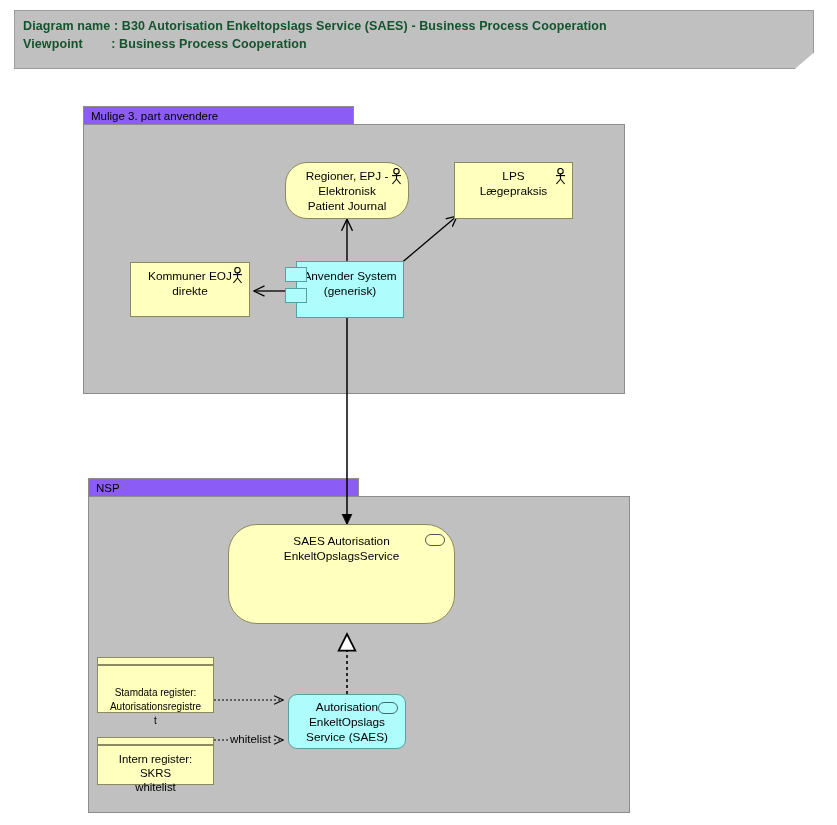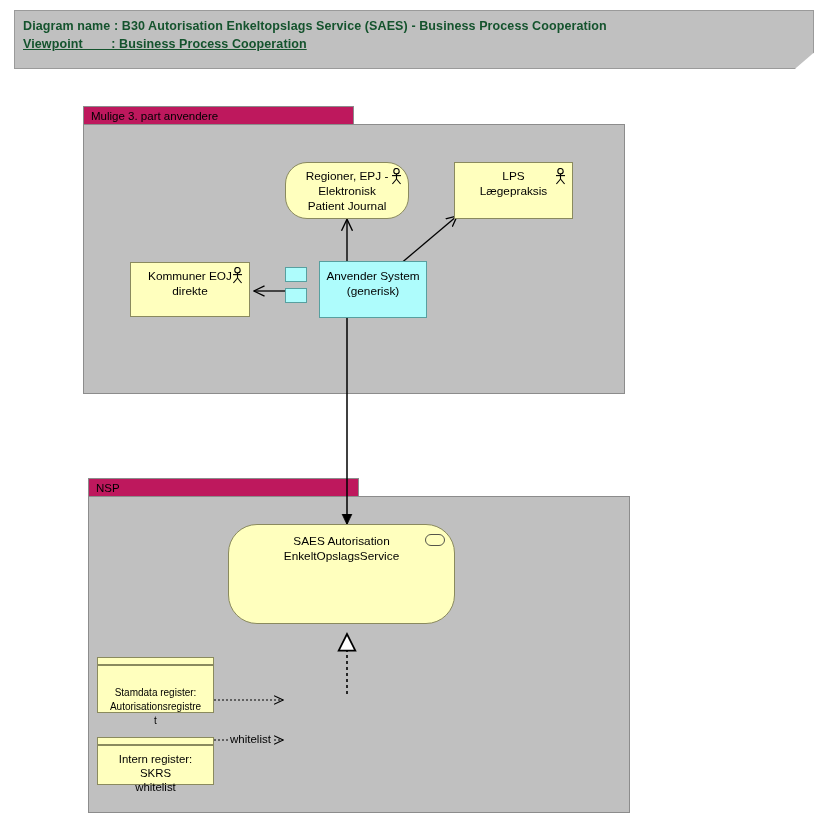--- a/index.html
+++ b/index.html
@@ -34,31 +34,31 @@
   .title-row {
     position: absolute;
     left: 8px;
     font-size: 12.5px;
     font-weight: bold;
     color: #14532d;
     white-space: pre;
     letter-spacing: 0.1px;
   }
   #title-row-1 { top: 8px; }
-  #title-row-2 { top: 26px; text-decoration: underline; }
+  #title-row-2 { top: 26px; }
 
   
   .group {
     position: absolute;
   }
   .group-tab {
     position: absolute;
     left: 0; top: 0;
     height: 19px;
-    background: #be185d;
+    background: #8b5cf6;
     border: 1px solid #8c8c8c;
     box-sizing: border-box;
   }
   .group-tab-label {
     position: absolute;
     left: 7px; top: 3px;
     font-size: 11.5px;
     color: #000;
     white-space: nowrap;
   }
@@ -244,33 +244,39 @@
 direkte</span>
     <svg class="actor-icon" style="right:5px; top:4px;" viewBox="0 0 13 17">
       <circle cx="6.5" cy="3.2" r="2.7" fill="none" stroke="#000" stroke-width="1.1"></circle>
       <line x1="6.5" y1="6" x2="6.5" y2="11" stroke="#000" stroke-width="1.1"></line>
       <line x1="2" y1="7.6" x2="11" y2="7.6" stroke="#000" stroke-width="1.1"></line>
       <line x1="6.5" y1="11" x2="2.4" y2="16" stroke="#000" stroke-width="1.1"></line>
       <line x1="6.5" y1="11" x2="10.6" y2="16" stroke="#000" stroke-width="1.1"></line>
     </svg>
   </div>
 
-  <div class="node cyan" id="anvender-system" style="left:296px; top:261px; width:108px; height:57px;margin-left:23px;">
+  <div class="node cyan" id="anvender-system" style="left:296px; top:261px; width:108px; height:57px;">
     <span class="node-label" style="padding-top:7px;">Anvender System
 (generisk)</span>
   </div>
   <div class="comp-tab" style="left:285px; top:267px;"></div>
   <div class="comp-tab" style="left:285px; top:288px;"></div>
 
   <div class="node rounded" id="saes-autorisation-service" style="left:228px; top:524px; width:227px; height:100px;border-radius:29px;">
     <span class="node-label" style="padding-top:9px;">SAES Autorisation
 EnkeltOpslagsService</span>
     <div class="oval-icon" style="right:9px; top:9px;"></div>
   </div>
 
+  <div class="node cyan rounded" id="autorisation-enkeltopslags-saes" style="left:288px; top:694px; width:118px; height:55px;">
+    <span class="node-label" style="padding-top:5px;">Autorisation
+EnkeltOpslags
+Service (SAES)</span>
+    <div class="oval-icon on-cyan" style="right:7px; top:7px;"></div>
+  </div>
 
   <div class="dataobj-bar" style="left:97px; top:657px; width:117px; height:8px;"></div>
   <div class="node" id="stamdata-register" style="left:97px; top:665px; width:117px; height:48px;">
     <span class="node-label" style="padding-top:20px; line-height:14px; font-size:10px;">Stamdata register:
 Autorisationsregistre
 t</span>
   </div>
 
   <div class="dataobj-bar" style="left:97px; top:737px; width:117px; height:8px;"></div>
   <div class="node" id="intern-register-skrs" style="left:97px; top:745px; width:117px; height:40px;">

